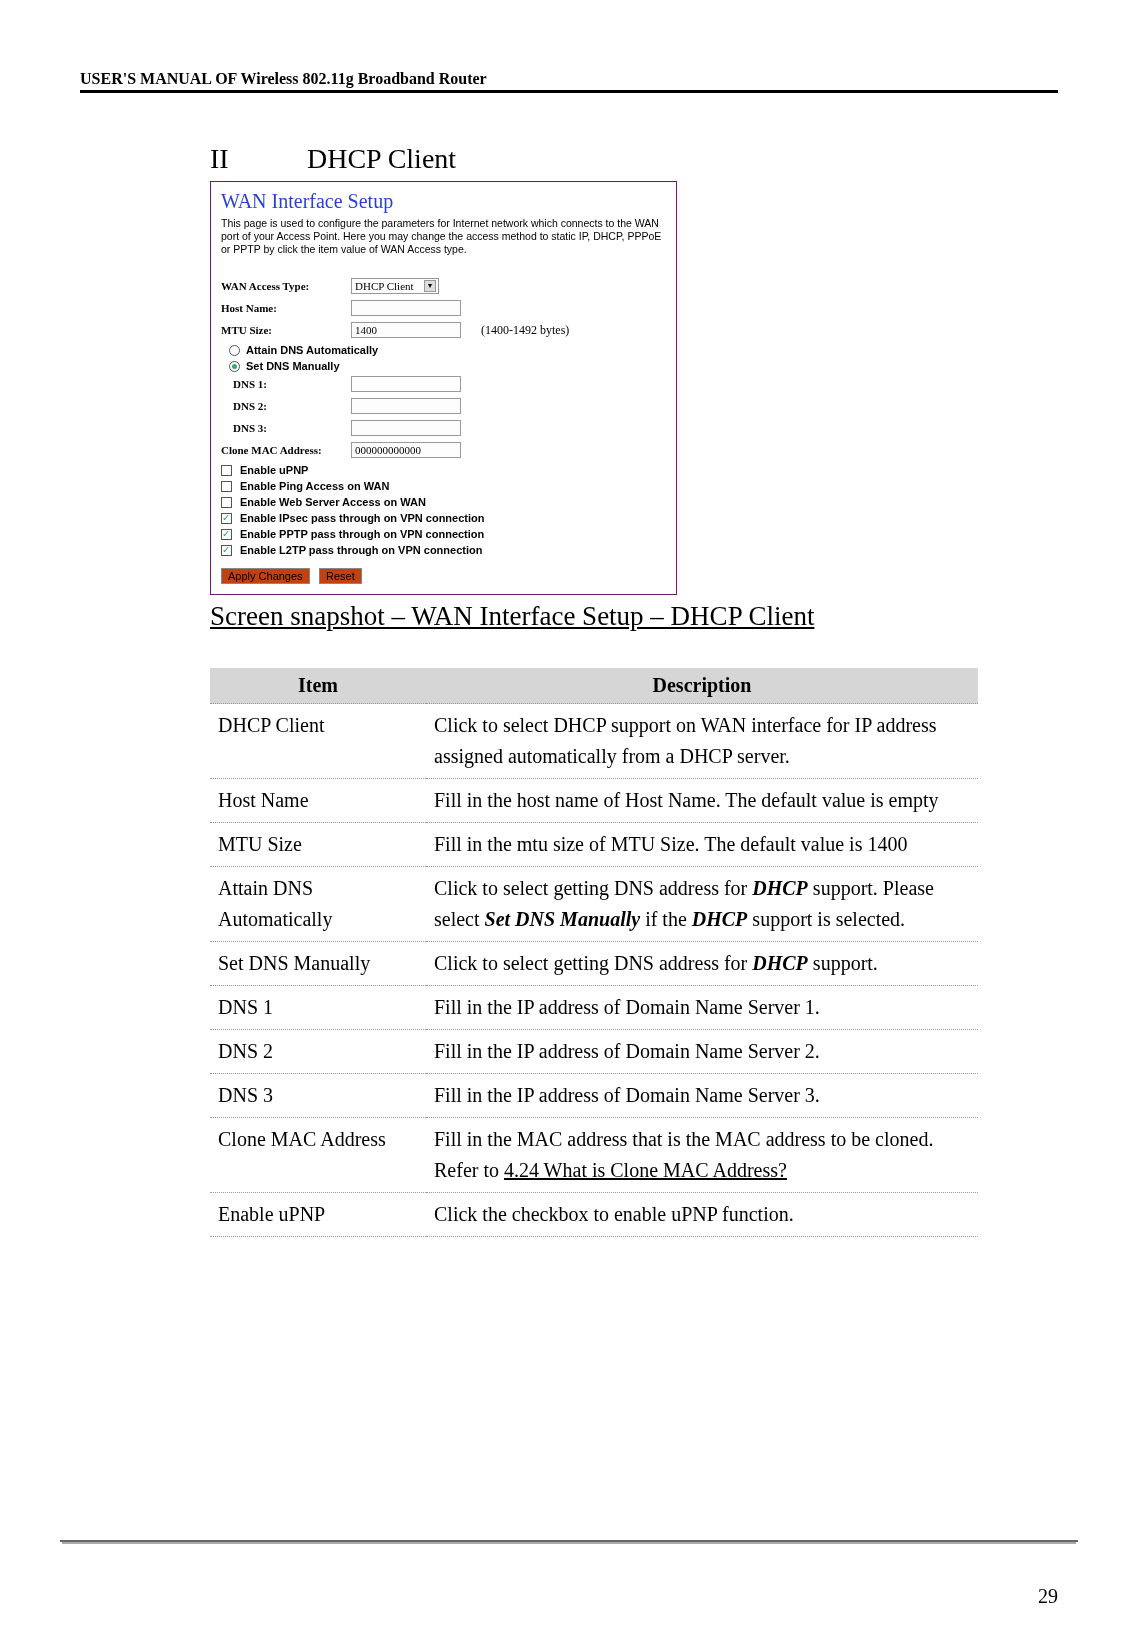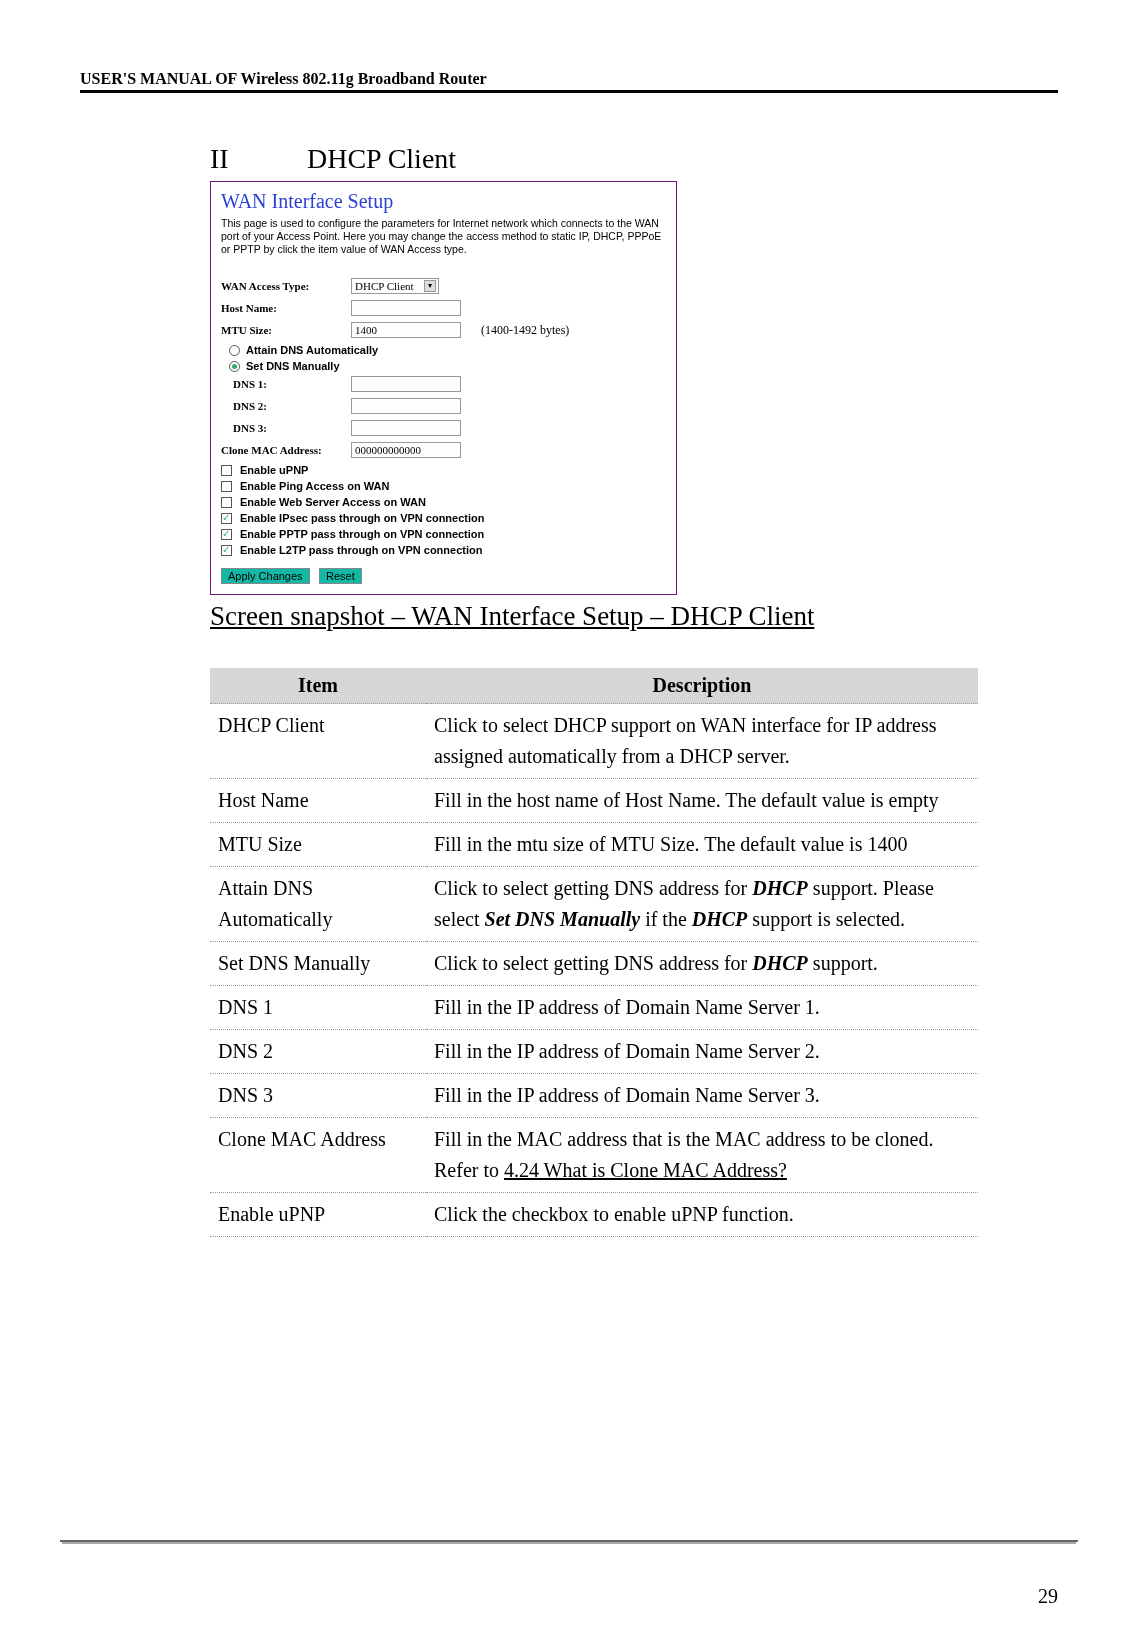--- a/index.html
+++ b/index.html
@@ -19,21 +19,21 @@
 .select-box { width: 80px; position: relative; }
 .select-arrow { position: absolute; right: 2px; top: 1px; width: 12px; height: 12px; background: #ddd; border: 1px solid #999; box-sizing: border-box; font-size: 8px; text-align: center; line-height: 10px; }
 .text-box { width: 110px; height: 16px; box-sizing: border-box; }
 .mtu-hint { font-size: 12px; margin-left: 20px; }
 .radio-row, .check-row { display: flex; align-items: center; margin-bottom: 4px; font-size: 11px; padding-left: 8px; }
 .check-row { padding-left: 0; }
 .radio { width: 11px; height: 11px; border: 1px solid #555; border-radius: 50%; margin-right: 6px; position: relative; box-sizing: border-box; }
 .radio.selected::after { content: ""; position: absolute; width: 5px; height: 5px; background: #3a6; border-radius: 50%; top: 2px; left: 2px; }
 .checkbox { width: 11px; height: 11px; border: 1px solid #555; margin-right: 8px; position: relative; box-sizing: border-box; }
 .checkbox.checked::after { content: "✓"; position: absolute; font-size: 10px; color: #3a6; top: -2px; left: 0; }
-.btn { display: inline-block; border: 1px solid #888; background: #14b8a6; font-size: 11px; padding: 1px 6px; margin-right: 6px; margin-top: 8px; }
+.btn { display: inline-block; border: 1px solid #888; background: #c2410c; font-size: 11px; padding: 1px 6px; margin-right: 6px; margin-top: 8px; }
 .caption { font-size: 27px; text-decoration: underline; margin-top: 6px; margin-bottom: 36px; }
 .tbl { width: 100%; border-collapse: collapse; font-size: 20px; }
 .tbl th { background: #d6d6d6; text-align: center; padding: 6px 8px; border-bottom: 1px dotted #999; font-weight: bold; }
 .tbl td { padding: 6px 8px; border-bottom: 1px dotted #999; vertical-align: top; line-height: 1.55; }
 .tbl td:first-child, .tbl th:first-child { width: 200px; }
 .underline { text-decoration: underline; }
 .page-num { position: absolute; bottom: 44px; right: 80px; font-size: 20px; }
 .footer-border { position: absolute; left: 60px; right: 60px; bottom: 110px; border: 1px solid #666; height: 0; }
 .footer-border2 { position: absolute; left: 62px; right: 62px; bottom: 108px; border: 1px solid #aaa; height: 0; }
 </style>

